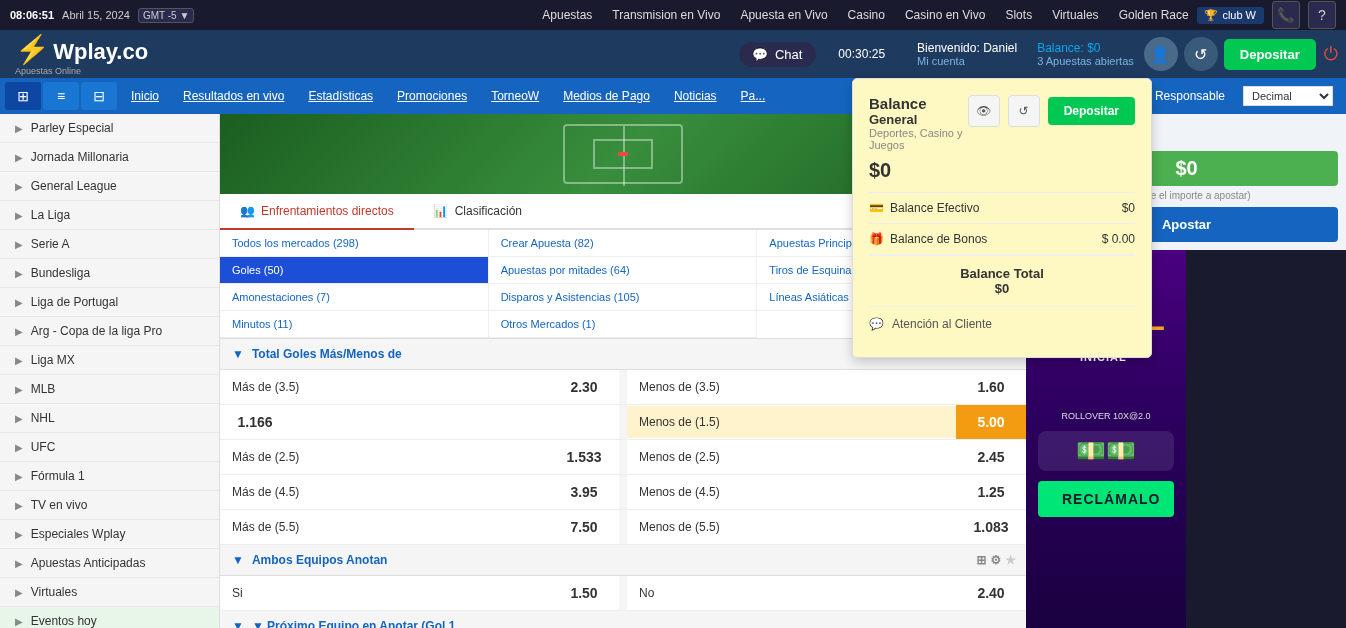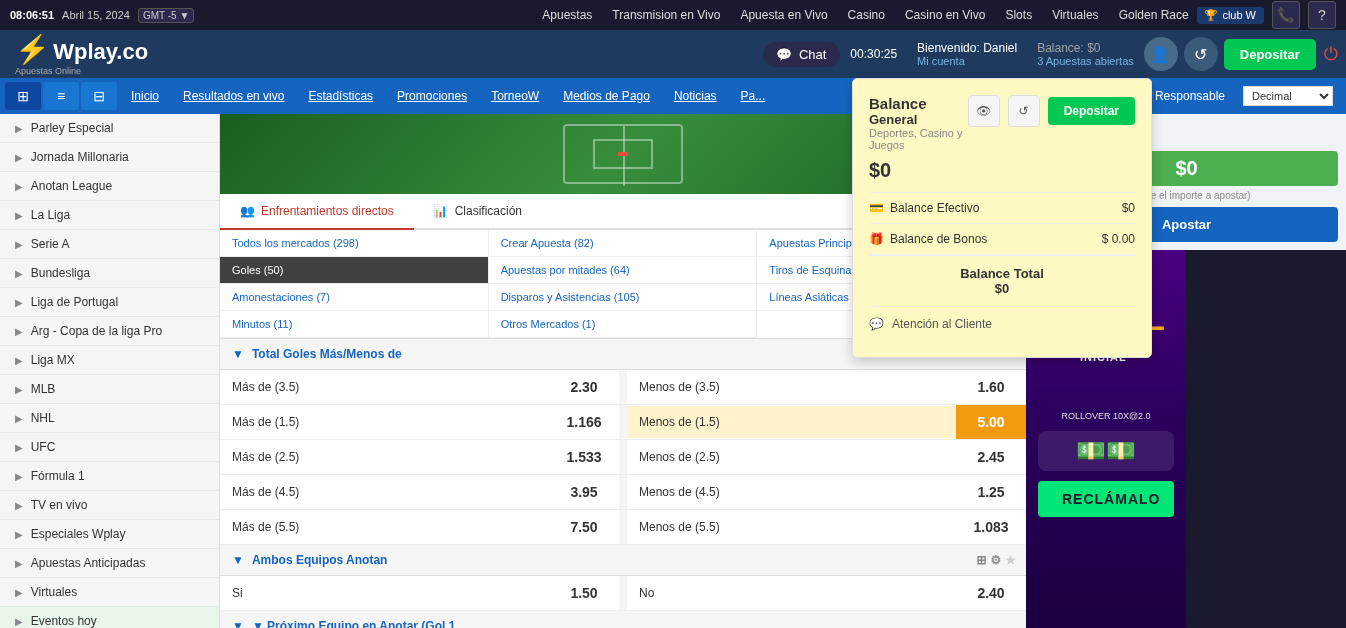--- a/index.html
+++ b/index.html
@@ -16,21 +16,21 @@
     .top-icon-btn { background: #2a2a4e; border: 1px solid #555; color: #ccc; width: 28px; height: 28px; display: flex; align-items: center; justify-content: center; border-radius: 3px; cursor: pointer; font-size: 14px; }
 
     
     .main-nav { background: #1e3a5f; display: flex; align-items: center; padding: 0; height: 48px; }
     .logo { padding: 0 15px; display: flex; align-items: center; }
     .logo-text { color: #fff; font-size: 22px; font-weight: bold; }
     .logo-sub { color: #aaa; font-size: 9px; display: block; }
     .chat-btn { background: #2a2a4e; border-radius: 20px; padding: 5px 14px; color: #fff; display: flex; align-items: center; gap: 6px; cursor: pointer; font-size: 13px; }
     .timer { color: #fff; font-size: 12px; }
     .welcome-text { color: #fff; font-size: 12px; }
-    .balance-text { color: #a3a3a3; font-size: 12px; }
+    .balance-text { color: #0ea5e9; font-size: 12px; }
     .account-link { color: #7ab3e0; font-size: 11px; cursor: pointer; }
     .bets-link { color: #7ab3e0; font-size: 11px; cursor: pointer; }
     .avatar { background: #4a6a8a; border-radius: 50%; width: 34px; height: 34px; display: flex; align-items: center; justify-content: center; color: #fff; font-size: 16px; cursor: pointer; }
     .refresh-btn { background: #3a5a7a; border-radius: 50%; width: 34px; height: 34px; display: flex; align-items: center; justify-content: center; color: #fff; cursor: pointer; font-size: 16px; }
     .depositar-btn { background: #00c853; color: #fff; padding: 8px 16px; border-radius: 5px; font-weight: bold; font-size: 13px; cursor: pointer; border: none; }
     .power-btn { color: #e74c3c; font-size: 18px; cursor: pointer; padding: 0 8px; }
 
     
     .secondary-nav { background: #1565c0; display: flex; align-items: center; height: 36px; padding: 0 5px; gap: 2px; }
     .view-btn { background: #1976d2; border: none; color: #fff; width: 36px; height: 28px; display: flex; align-items: center; justify-content: center; cursor: pointer; border-radius: 3px; font-size: 14px; }
@@ -56,21 +56,21 @@
     .ganados-badge { position: absolute; right: 20px; top: 10px; color: #fff; font-size: 10px; text-align: center; }
 
     
     .match-tabs { display: flex; border-bottom: 2px solid #e0e0e0; background: #fff; }
     .match-tab { padding: 10px 20px; font-size: 12px; cursor: pointer; color: #333; display: flex; align-items: center; gap: 6px; }
     .match-tab.active { color: #c0392b; border-bottom: 2px solid #c0392b; margin-bottom: -2px; }
 
     
     .markets-grid { display: grid; grid-template-columns: repeat(3, 1fr); gap: 0; border-bottom: 1px solid #ddd; }
     .market-item { padding: 7px 12px; border-right: 1px solid #eee; border-bottom: 1px solid #eee; font-size: 11px; cursor: pointer; color: #1565c0; }
-    .market-item.active { background: #404040; color: #fff; border-radius: 0; }
+    .market-item.active { background: #1d4ed8; color: #fff; border-radius: 0; }
 
     
     .bet-section-header { display: flex; align-items: center; padding: 8px 12px; background: #f5f5f5; border-bottom: 1px solid #ddd; font-size: 12px; font-weight: bold; color: #1565c0; gap: 8px; }
     .bet-section-header .collapse-icon { color: #1565c0; cursor: pointer; }
     .bet-pair { display: flex; border-bottom: 1px solid #eee; }
     .bet-half { flex: 1; display: flex; align-items: center; }
     .bet-half + .bet-half { border-left: 8px solid #f5f5f5; }
     .bet-label { flex: 1; padding: 9px 12px; font-size: 12px; color: #333; }
     .bet-odds { width: 70px; text-align: center; padding: 9px 10px; font-size: 14px; font-weight: bold; color: #333; cursor: pointer; }
     .bet-half.highlighted .bet-label { background: #fff3cd; }
@@ -124,21 +124,21 @@
       <span style="color:#f5a623; font-size:28px; font-weight:bold;">⚡</span>
       <span class="logo-text">Wplay.co</span>
       <span class="logo-sub">Apuestas Online</span>
     </div>
   </div>
   <div style="flex:1;"></div>
   <div class="chat-btn">
     <span>💬</span>
     <span>Chat</span>
   </div>
-  <span class="timer" style="padding:0 10px;">00:30:25</span>
+  <span class="timer" style="padding:0 22px;">00:30:25</span>
   <div style="display:flex; flex-direction:column; padding:0 10px;">
     <span class="welcome-text">Bienvenido: Daniel</span>
     <span class="account-link">Mi cuenta</span>
   </div>
   <div style="display:flex; flex-direction:column; padding:0 10px;">
     <span class="balance-text">Balance: $0</span>
     <span class="bets-link">3 Apuestas abiertas</span>
   </div>
   <div class="avatar">👤</div>
   <div class="refresh-btn" style="margin:0 6px;">↺</div>
@@ -176,21 +176,21 @@
     <div class="sidebar-item">
       <span class="chevron">▶</span>
       <span class="label">Parley Especial</span>
     </div>
     <div class="sidebar-item">
       <span class="chevron">▶</span>
       <span class="label">Jornada Millonaria</span>
     </div>
     <div class="sidebar-item">
       <span class="chevron">▶</span>
-      <span class="label">Anotan League</span>
+      <span class="label">General League</span>
     </div>
     <div class="sidebar-item">
       <span class="chevron">▶</span>
       <span class="label">La Liga</span>
     </div>
     <div class="sidebar-item">
       <span class="chevron">▶</span>
       <span class="label">Serie A</span>
     </div>
     <div class="sidebar-item">
@@ -299,21 +299,20 @@
         <span class="bet-odds">2.30</span>
       </div>
       <div class="bet-half">
         <span class="bet-label">Menos de (3.5)</span>
         <span class="bet-odds">1.60</span>
       </div>
     </div>
 
     <div class="bet-pair">
       <div class="bet-half">
-        <span class="bet-label">Más de (1.5)</span>
         <span class="bet-odds">1.166</span>
       </div>
       <div class="bet-half highlighted">
         <span class="bet-label">Menos de (1.5)</span>
         <span class="bet-odds">5.00</span>
       </div>
     </div>
 
     <div class="bet-pair">
       <div class="bet-half">

